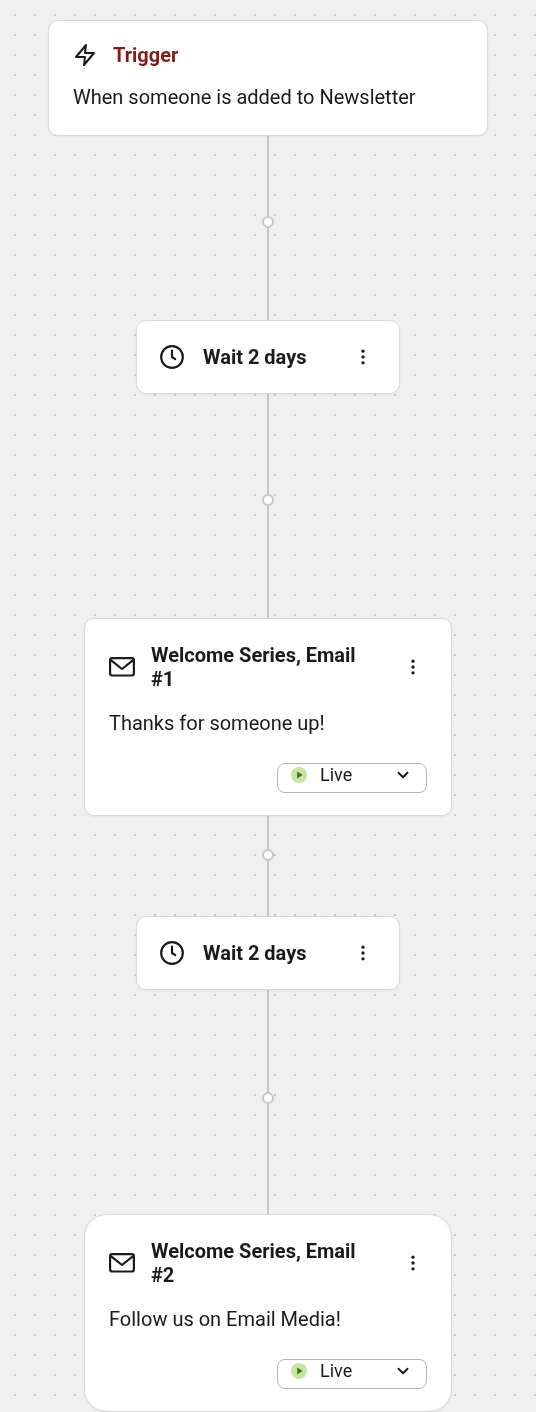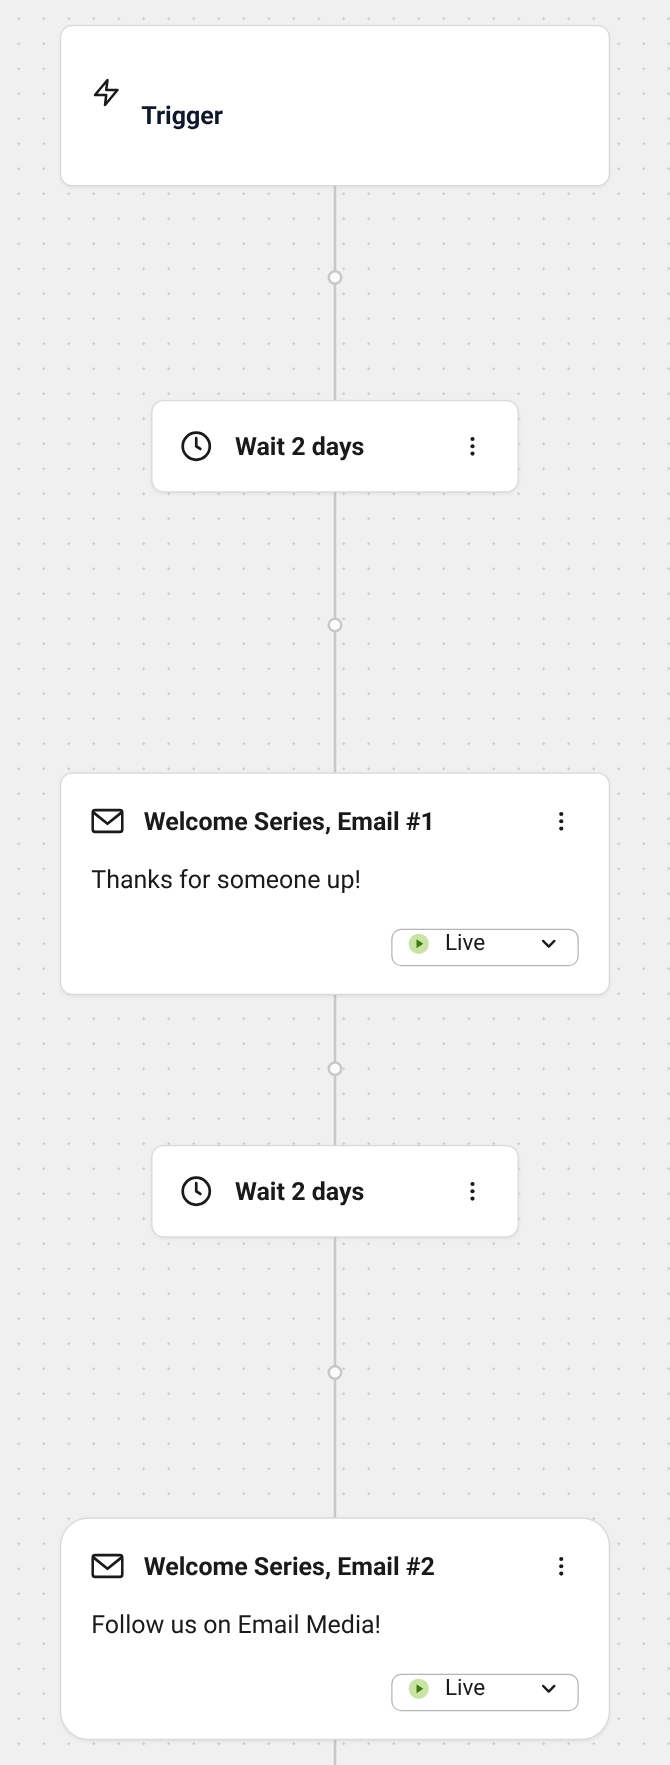--- a/index.html
+++ b/index.html
@@ -53,32 +53,31 @@
   }
   .trigger-header {
     display: flex;
     align-items: center;
     gap: 16px;
     margin-bottom: 18px;
   }
   .trigger-header .title {
     font-size: 20px;
     font-weight: 700;
-    color: #0f172a;
-    margin-top: 37px;
+    color: #7f1d1d;
   }
   .icon-bolt { width: 24px; height: 24px; flex-shrink:0; color:#1a1a1a; }
   .trigger-desc {
     font-size: 20px;
     color: #1a1a1a;
   }
 
   
   .wait {
-    width: 294px;
+    width: 264px;
     padding: 22px 22px;
     display: flex;
     align-items: center;
   }
   .wait .icon-clock { width: 26px; height: 26px; flex-shrink:0; color:#1a1a1a; }
   .wait .label {
     font-size: 20px;
     font-weight: 700;
     color: #1a1a1a;
     margin-left: 18px;
@@ -88,21 +87,21 @@
     width: 28px; height: 28px;
     display:flex; align-items:center; justify-content:center;
     color:#1a1a1a;
     cursor:pointer;
     border-radius:4px;
   }
   .kebab svg { width: 20px; height: 20px; }
 
   
   .email {
-    width: 440px;
+    width: 368px;
     padding: 24px 24px 22px 24px;
   }
   .email-header {
     display: flex;
     align-items: center;
     gap: 16px;
     margin-bottom: 20px;
   }
   .email-header .icon-envelope { width: 26px; height: 22px; flex-shrink:0; color:#1a1a1a; }
   .email-header .title {
@@ -165,20 +164,21 @@
 
 <div class="card trigger">
   <div class="trigger-header">
     <span class="icon-bolt">
       <svg viewBox="0 0 24 24" fill="none" stroke="currentColor" stroke-width="2" stroke-linecap="round" stroke-linejoin="round">
           <polygon points="13 2 3 14 12 14 11 22 21 10 12 10 13 2"></polygon>
         </svg>
     </span>
     <span class="title">Trigger</span>
   </div>
+  <div class="trigger-desc">When someone is added to Newsletter</div>
 </div>
 
 <div class="card wait" style="top:320px;">
   <span class="icon-clock">
     <svg viewBox="0 0 24 24" fill="none" stroke="currentColor" stroke-width="2" stroke-linecap="round" stroke-linejoin="round">
         <circle cx="12" cy="12" r="10"></circle>
         <polyline points="12 6 12 12 15 14"></polyline>
       </svg>
   </span>
   <span class="label">Wait 2 days</span>

